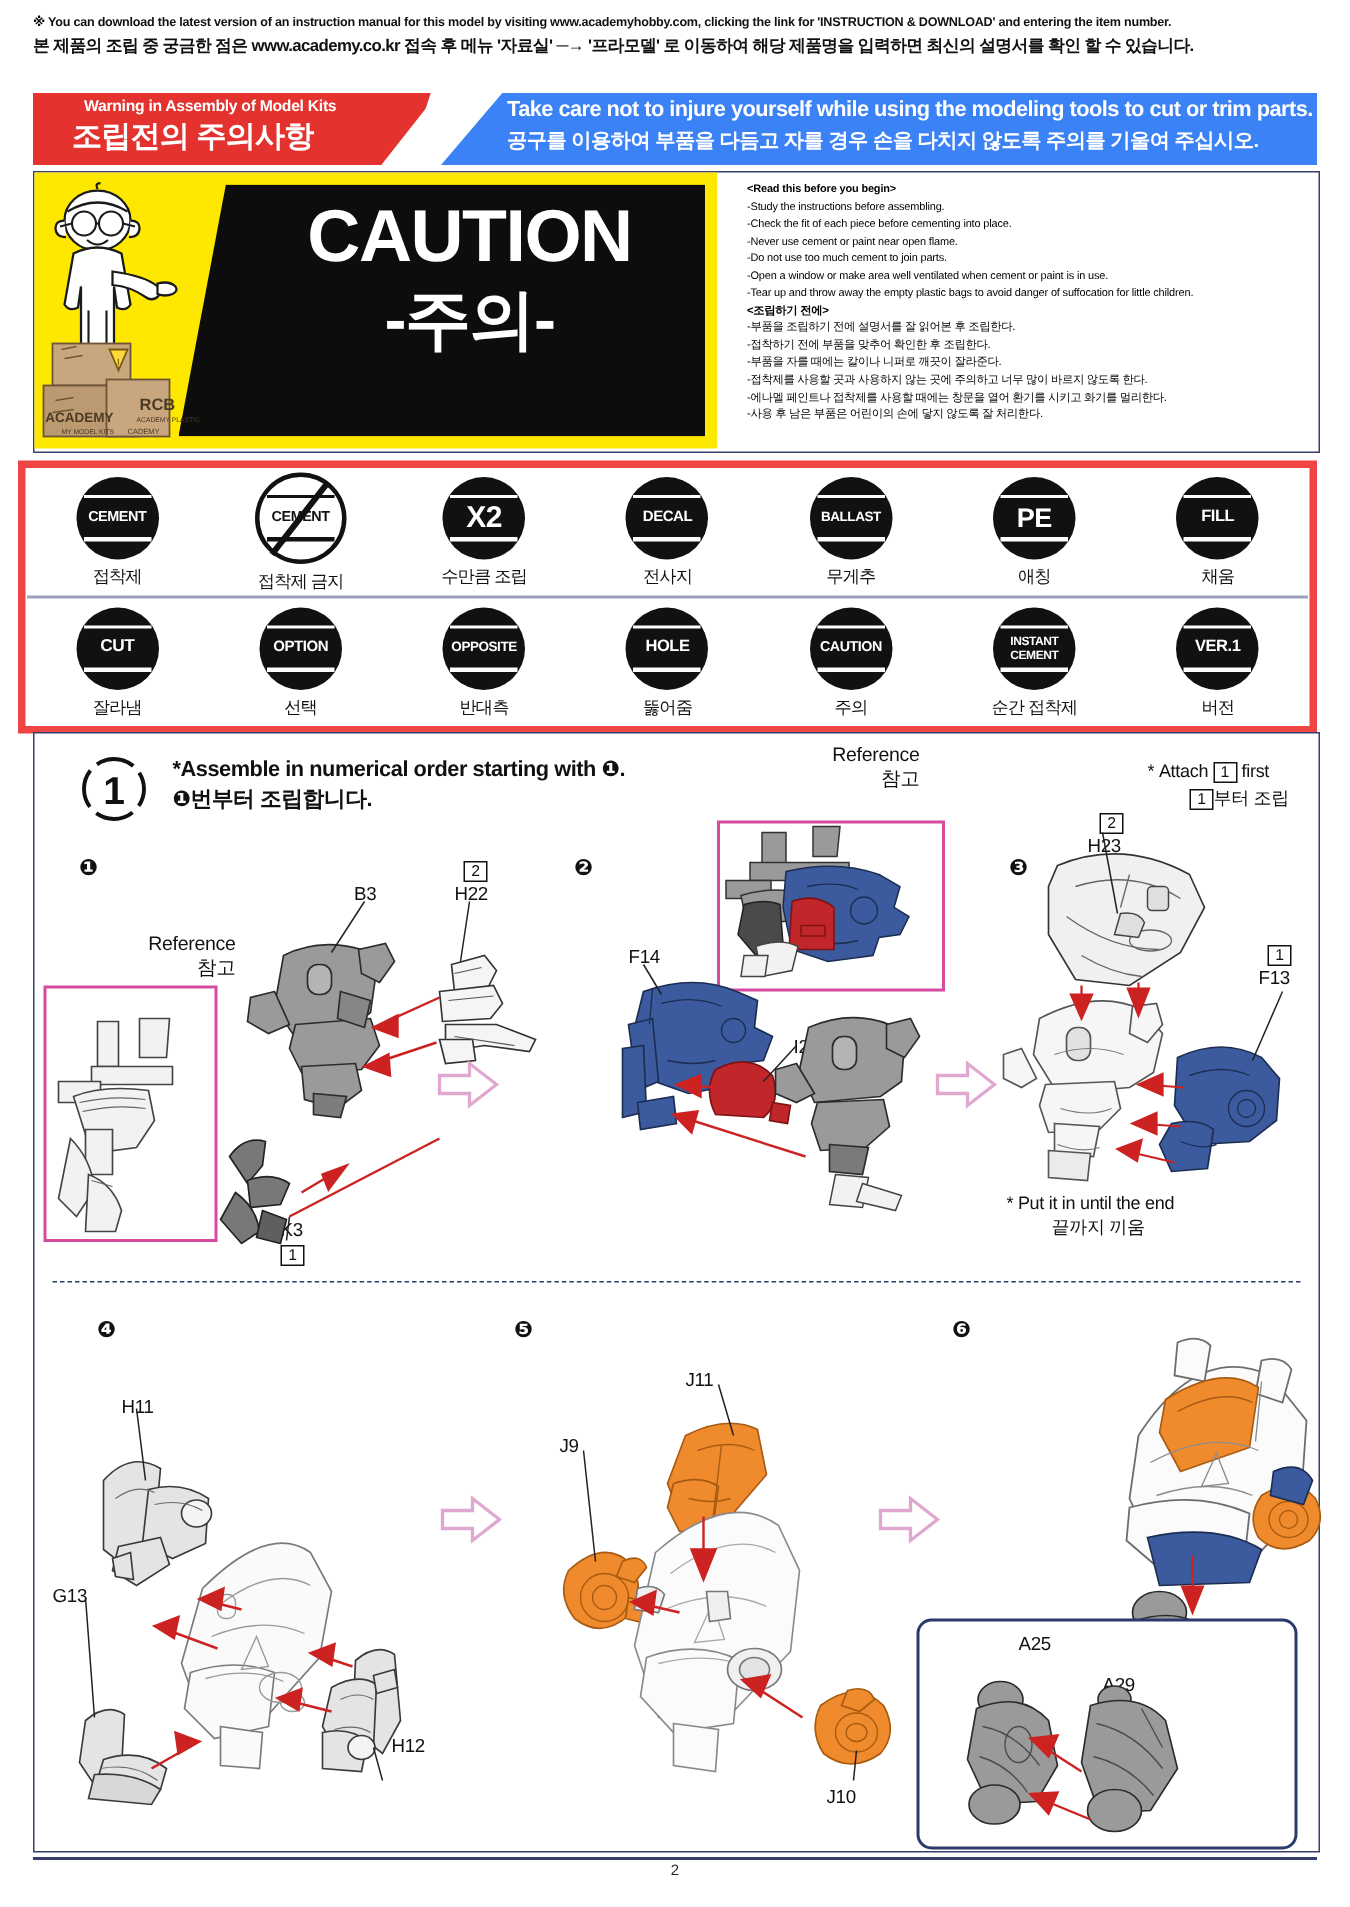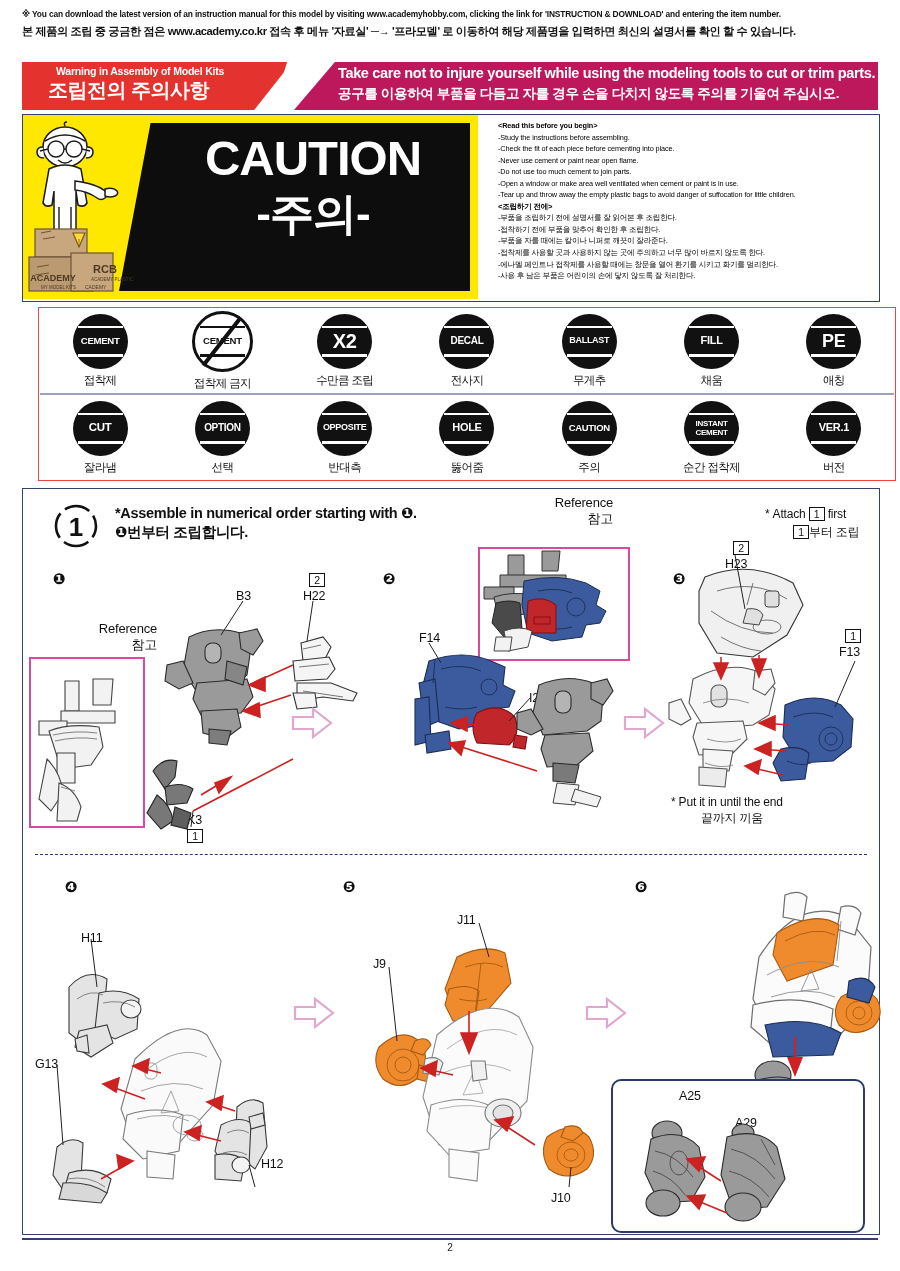--- a/index.html
+++ b/index.html
@@ -13,21 +13,21 @@
   .notice{position:absolute;left:22px;top:8px;width:856px;}
   .notice .en{font-size:8.4px;line-height:13px;font-weight:600;letter-spacing:-.15px;white-space:nowrap;}
   .notice .kr{font-size:11.2px;line-height:17px;font-weight:bold;letter-spacing:-.4px;white-space:nowrap;margin-top:2px;}
 
   
   .warnbar{position:absolute;left:22px;top:62px;width:856px;height:48px;}
   .wb-red{position:absolute;left:0;top:0;width:270px;height:48px;background:#e4322f;
      clip-path:polygon(0 0,100% 0,86% 100%,0 100%);}
   .wb-slash{position:absolute;left:250px;top:0;width:36px;height:48px;background:#fff;
      clip-path:polygon(42% 0,100% 0,58% 100%,0 100%);}
-  .wb-blue{position:absolute;left:272px;top:0;width:584px;height:48px;background:#be185d;
+  .wb-blue{position:absolute;left:272px;top:0;width:584px;height:48px;background:#3b82f6;
      clip-path:polygon(7% 0,100% 0,100% 100%,0 100%);text-align:right;}
   .wb-red .l1{position:absolute;left:34px;top:3px;font-size:10.5px;font-weight:bold;color:#fff;letter-spacing:-.2px;}
   .wb-red .l2{position:absolute;left:26px;top:15px;font-size:20px;font-weight:bold;color:#fff;letter-spacing:-.5px;}
   .wb-blue .l1{position:absolute;left:44px;top:3px;font-size:14.5px;font-weight:bold;color:#fff;letter-spacing:-.35px;white-space:nowrap;}
   .wb-blue .l2{position:absolute;left:44px;top:23px;font-size:13.5px;font-weight:bold;color:#fff;letter-spacing:-.35px;white-space:nowrap;}
 
   
   .cautionwrap{position:absolute;left:22px;top:114px;width:856px;height:186px;border:1px solid #36406e;background:#fff;}
   .cau-yellow{position:absolute;left:0;top:0;width:455px;height:184px;background:#ffe800;}
   .cau-black{position:absolute;left:96px;top:8px;width:351px;height:168px;background:#0d0d0d;
@@ -38,21 +38,21 @@
      font-size:44px;font-weight:bold;letter-spacing:-1px;line-height:54px;}
 
   .mascot{position:absolute;left:4px;top:6px;width:96px;height:176px;}
 
   .cau-text{position:absolute;left:460px;top:5px;width:392px;}
   .cau-text div{font-size:7.3px;line-height:11.55px;letter-spacing:-.1px;white-space:nowrap;color:#000;margin-left:15px;}
   .cau-text div.hd{font-weight:bold;}
   .cau-text div.kr{font-size:7.6px;letter-spacing:-.25px;}
 
   
-  .legend{position:absolute;left:38px;top:307px;width:856px;height:172px;border:1px solid #ef4444;}
+  .legend{position:absolute;left:12px;top:307px;width:856px;height:172px;border:5px solid #ef4444;}
   .legend .rowdiv{position:absolute;left:1px;top:85px;width:854px;height:2px;background:#9aa0bd;}
   .lrow{position:absolute;left:0;width:856px;height:85px;display:flex;}
   .lrow.r1{top:0;} .lrow.r2{top:87px;}
   .lcell{flex:1;display:flex;flex-direction:column;align-items:center;justify-content:center;}
   .badge{position:relative;width:55px;height:55px;border-radius:50%;background:#111;
      display:flex;align-items:center;justify-content:center;}
   .badge .cap{color:#fff;font-weight:bold;text-align:center;line-height:9.5px;letter-spacing:-.3px;z-index:2;}
   .badge .bar-t{position:absolute;left:5px;right:5px;top:12px;height:2.2px;background:#fff;}
   .badge .bar-b{position:absolute;left:5px;right:5px;bottom:12px;height:2.2px;background:#fff;}
   .badge.no{background:#fff;border:3px solid #111;}
@@ -218,31 +218,31 @@
           <div class="bar-t"></div>
             <div class="bar-b"></div>
           <div class="cap" style="font-size:9px">BALLAST</div>
         </div>
         <div class="kr">무게추</div>
       </div>
       <div class="lcell">
         <div class="badge">
           <div class="bar-t"></div>
             <div class="bar-b"></div>
+          <div class="cap" style="font-size:18px;line-height:18px">PE</div>
+        </div>
+        <div class="kr">애칭</div>
+      </div>
+      <div class="lcell">
+        <div class="badge">
+          <div class="bar-t"></div>
+            <div class="bar-b"></div>
           <div class="cap" style="font-size:11px">FILL</div>
         </div>
         <div class="kr">채움</div>
-      </div>
-      <div class="lcell">
-        <div class="badge">
-          <div class="bar-t"></div>
-            <div class="bar-b"></div>
-          <div class="cap" style="font-size:18px;line-height:18px">PE</div>
-        </div>
-        <div class="kr">애칭</div>
       </div>
     </div>
 
     <div class="lrow r2">
       <div class="lcell">
         <div class="badge">
           <div class="bar-t"></div>
             <div class="bar-b"></div>
           <div class="cap" style="font-size:11.5px">CUT</div>
         </div>

